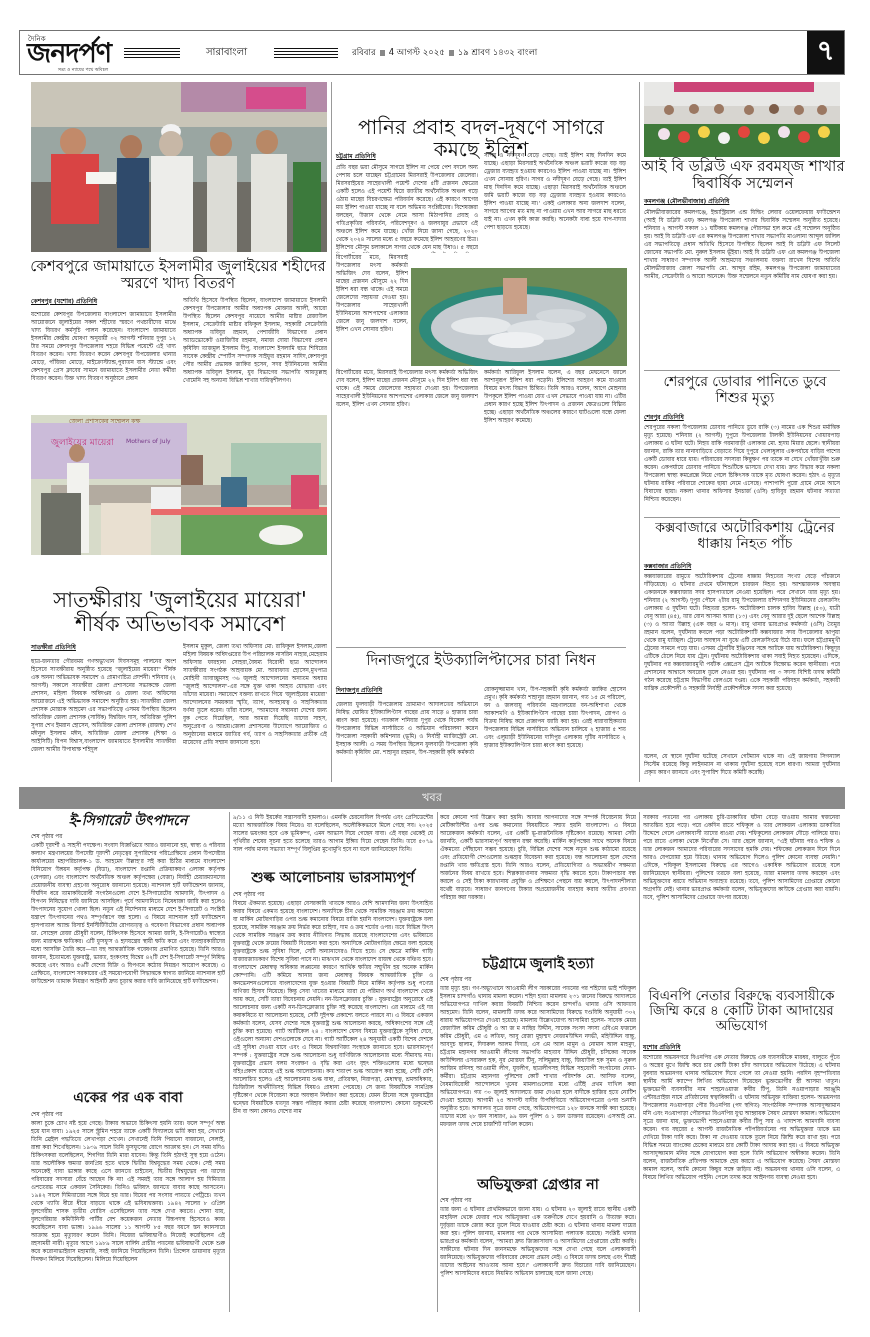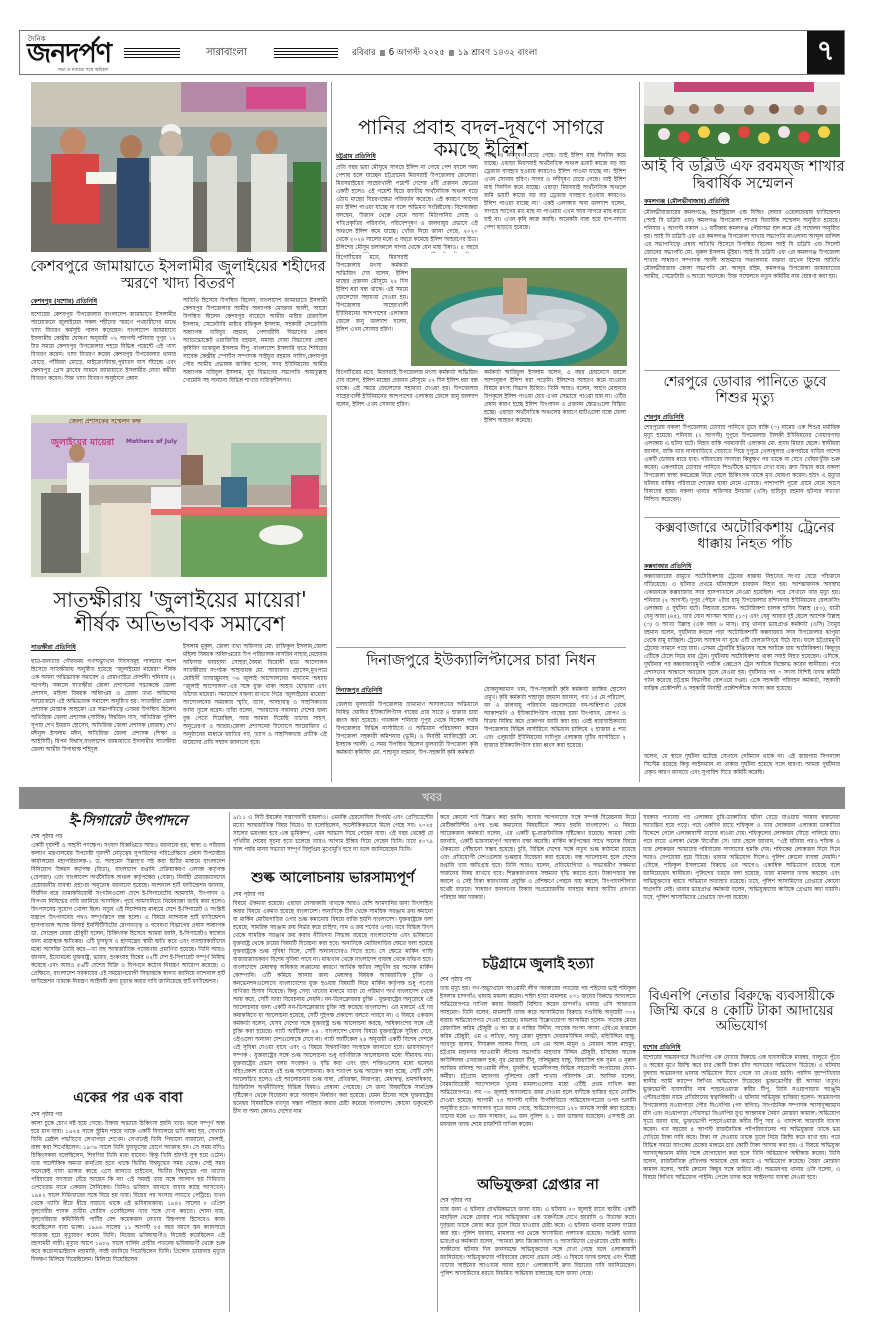--- a/index.html
+++ b/index.html
@@ -39,21 +39,21 @@
 <div class="masthead">
   <span class="mh-daily">দৈনিক</span>
   <span class="mh-logo">জনদর্পণ</span>
   <span class="mh-tagline">সত্য ও ন্যায়ের পথে অবিচল</span>
   <span class="mh-rules r1"></span>
   <span class="mh-section">সারাবাংলা</span>
   <span class="mh-rules r2"></span>
   <span class="mh-date">
     <span>রবিবার</span>
     <span class="mh-sq"></span>
-    <span>6 আগস্ট ২০২৫</span>
+    <span>4 আগস্ট ২০২৫</span>
     <span class="mh-sq"></span>
     <span>১৯ শ্রাবণ ১৪৩২ বাংলা</span>
   </span>
   <span class="mh-page">৭</span>
 </div>
 
 <div class="photo" style="left:31px;top:82px;width:296px;height:170px;">
   <svg width="296" height="170" viewBox="0 0 296 170">
     <rect width="296" height="170" fill="#9aa6a2"></rect>
     <rect x="0" y="0" width="296" height="45" fill="#c9c5b8"></rect>
@@ -74,21 +74,21 @@
     <rect x="262" y="80" width="28" height="90" fill="#3c7a3c"></rect>
     <rect x="55" y="90" width="30" height="12" fill="#f5f5f0"></rect>
   </svg>
 </div>
 
 <div class="headline" style="left:28px;top:258px;width:300px;font-size:15px;">কেশবপুরে জামায়াতে ইসলামীর জুলাইয়ের শহীদের স্মরণে খাদ্য বিতরণ</div>
 <div class="byline" style="left:31px;top:296px;">কেশবপুর (যশোর) প্রতিনিধি</div>
 <div class="body-text" style="left:31px;top:310px;width:145px;height:95px;">যশোরের কেশবপুর উপজেলায় বাংলাদেশ জামায়াতে ইসলামীর আয়োজনে জুলাইয়ের সকল শহীদের স্মরণে পথচারীদের মাঝে খাদ্য বিতরণ কর্মসূচি পালন করেছেন। বাংলাদেশ জামায়াতে ইসলামীর কেন্দ্রীয় ঘোষণা অনুযায়ী ০২ আগস্ট শনিবার দুপুর ১২ টার সময়ে কেশবপুর উপজেলার শহরে বিভিন্ন পয়েন্টে এই খাদ্য বিতরণ করেন। খাদ্য বিতরণ করেন কেশবপুর উপজেলার থানার মোড়ে, পাঁজিয়া মোড়ে, মাইক্রোস্ট্যান্ড,পুরাতন বাস স্ট্যান্ডে এবং কেশবপুর প্রেস ক্লাবের সামনে জামায়াতে ইসলামীর নেতা কর্মীরা বিতরণ করেন। উক্ত খাদ্য বিতরণ অনুষ্ঠানে প্রধান</div>
 <div class="body-text" style="left:183px;top:296px;width:144px;height:109px;">অতিথি হিসেবে উপস্থিত ছিলেন, বাংলাদেশ জামায়াতে ইসলামী কেশবপুর উপজেলার আমীর অধ্যাপক মোক্তার আলী, আরো উপস্থিত ছিলেন কেশবপুর নায়েবে আমীর মাষ্টার রেজাউল ইসলাম, সেক্রেটারি মাষ্টার রফিকুল ইসলাম, সহকারী সেক্রেটারি অধ্যাপক তবিবুর রহমান, পেশাজীবি বিভাগের প্রধান অ্যাডভোকেট ওয়াজিউর রহমান, নমাজ দোয়া বিভাগের প্রধান কৃষিবিদ তাজমুল ইসলাম দীপু, বাংলাদেশ ইসলামি ছাত্র শিবিরের সাবেক কেন্দ্রীয় স্পোর্টস সম্পাদক সাইফুর রহমান সাদিদ,কেশবপুর পৌর আমীর প্রভাষক জাকির হসেন, সদর ইউনিয়নের আমীর অধ্যাপক তবিবুল ইসলাম, যুব বিভাগের সভাপতি আয়তুল্লাহ খোমেনি সহ অন্যান্য বিভিন্ন শাখার দায়িত্বশীলগণ।</div>
 
-<div class="photo" style="left:31px;top:415px;width:296px;height:162px;font-weight:bold;">
+<div class="photo" style="left:31px;top:415px;width:296px;height:140px;">
   <svg width="296" height="162" viewBox="0 0 296 162">
     <rect width="296" height="162" fill="#d7dbc9"></rect>
     <rect x="0" y="8" width="156" height="56" fill="#cbbbd9"></rect>
     <text x="20" y="30" font-size="9" fill="#c2357b" font-family="DejaVu Sans, sans-serif">জুলাইয়ের মায়েরা</text>
     <text x="95" y="28" font-size="6" fill="#7a3d8a" font-family="DejaVu Sans, sans-serif">Mothers of July</text>
     <text x="38" y="8" font-size="6" fill="#8a5a3a" font-family="DejaVu Sans, sans-serif">জেলা প্রশাসকের সম্মেলন কক্ষ</text>
     <rect x="200" y="28" width="90" height="52" fill="#a9c7b2"></rect>
     <rect x="150" y="40" width="22" height="36" fill="#8a6b5a"></rect>
     <rect x="20" y="70" width="276" height="20" fill="#b3aba0"></rect>
     <rect x="150" y="100" width="146" height="62" fill="#6aa05a"></rect>

